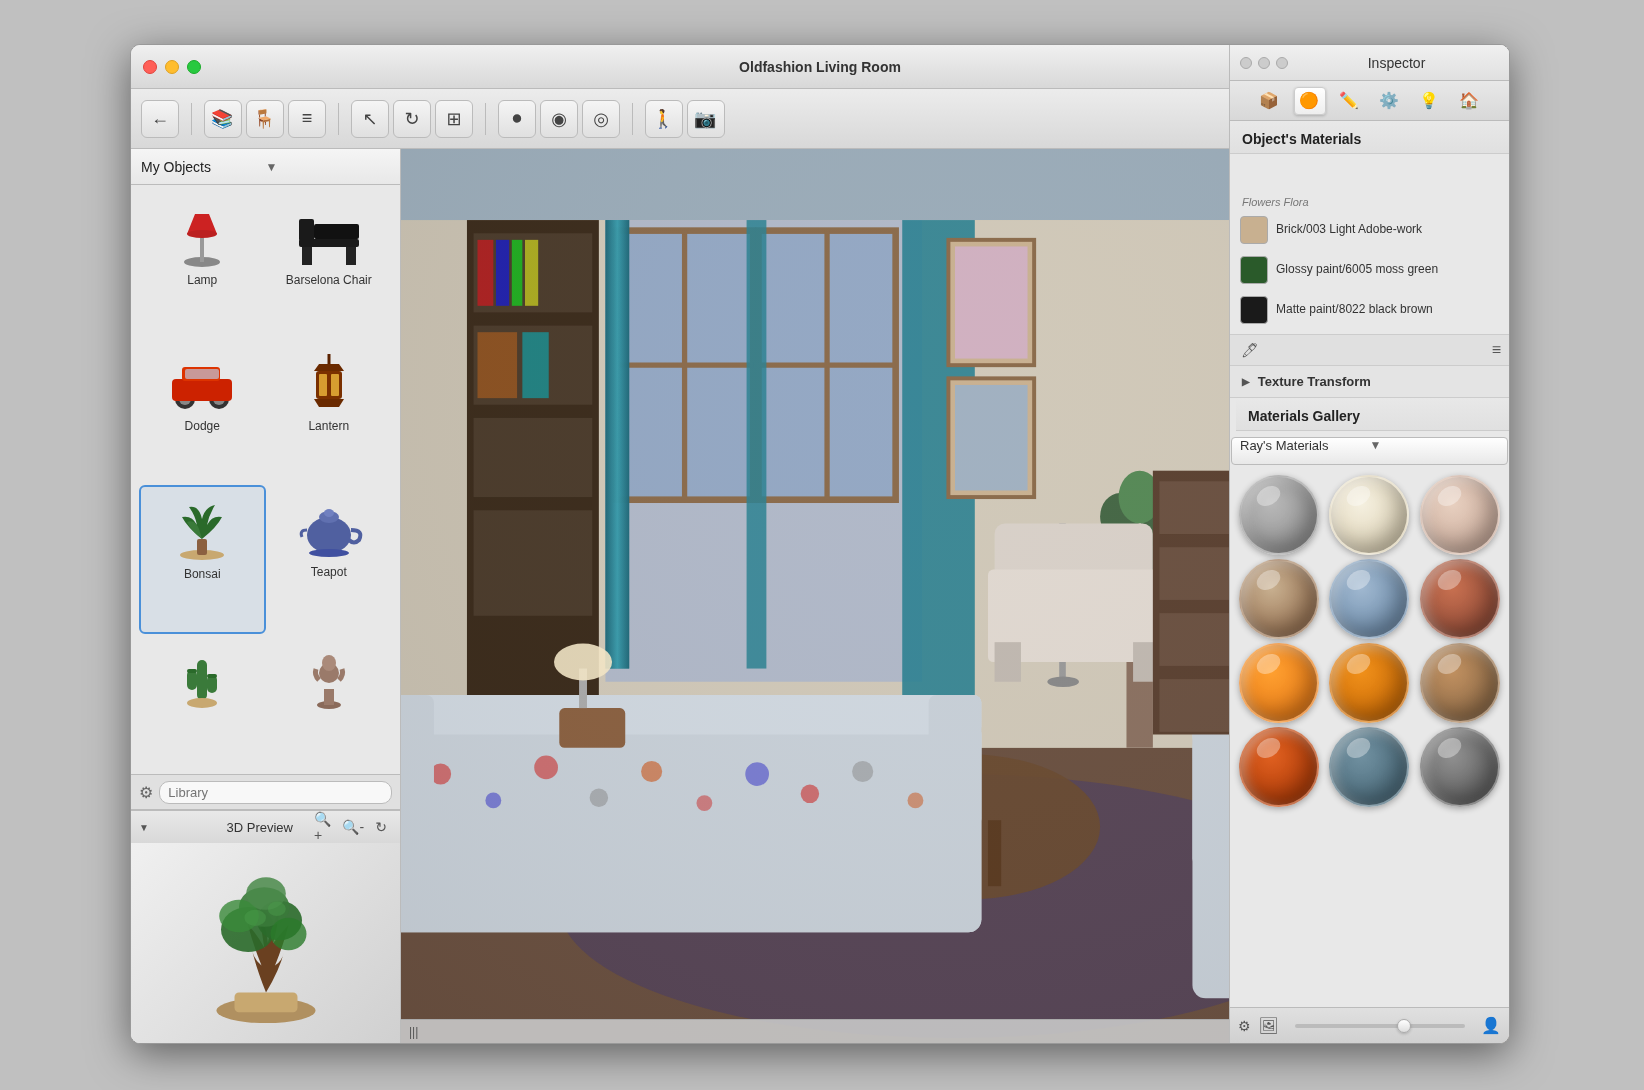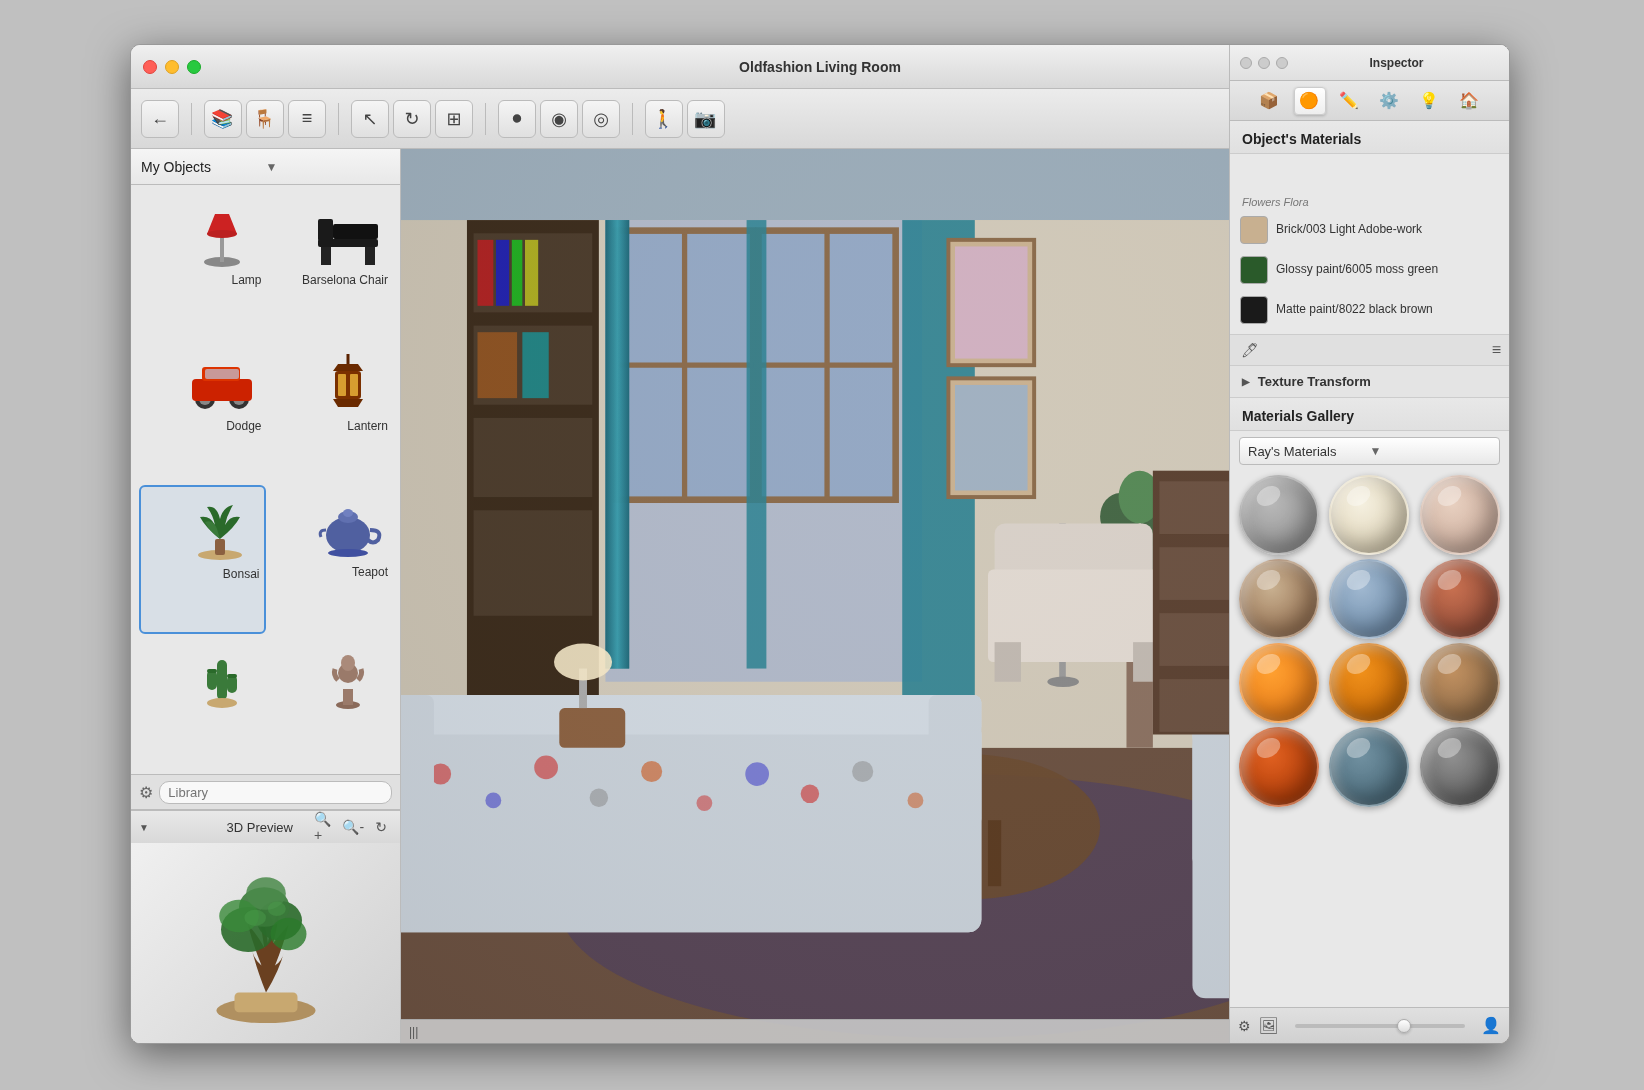--- a/index.html
+++ b/index.html
@@ -146,21 +146,21 @@
       display: grid;
       grid-template-columns: 1fr 1fr;
       gap: 0;
       flex: 1;
       overflow-y: auto;
       padding: 8px;
     }
     .object-item {
       display: flex;
       flex-direction: column;
-      align-items: flex-end;
+      align-items: center;
       padding: 8px 4px;
       cursor: pointer;
       border-radius: 6px;
     }
     .object-item.selected {
       border: 2px solid #4a90d9;
       background: rgba(74,144,217,0.1);
     }
     .object-thumb {
       width: 80px;
@@ -305,22 +305,22 @@
     .insp-btn {
       width: 12px;
       height: 12px;
       border-radius: 50%;
       background: #ccc;
       border: 1px solid #aaa;
     }
     .inspector-title {
       flex: 1;
       text-align: center;
-      font-size: 12px;
-      font-weight: 700;
+      font-size: 14px;
+      font-weight: 400;
       color: #333;
     }
 
     
     .inspector-tabs {
       height: 40px;
       background: linear-gradient(to bottom, #e8e8e8, #d8d8d8);
       border-bottom: 1px solid #bbb;
       display: flex;
       align-items: center;
@@ -445,30 +445,31 @@
     
     .gallery-header {
       font-size: 14px;
       font-weight: 700;
       color: #222;
       padding: 10px 12px 6px;
       border-bottom: 1px solid #ccc;
       background: linear-gradient(to bottom, #e8e8e8, #e0e0e0);
       display: flex;
       align-items: center;
+      margin-left: 6px;
     }
 
     .gallery-dropdown {
-      margin: 6px 9px;
+      margin: 6px 1px;
       height: 28px;
       background: linear-gradient(to bottom, #fff, #e8e8e8);
       border: 1px solid #bbb;
       border-radius: 4px;
       display: flex;
-      align-items: center;
+      align-items: flex-start;
       padding: 0 8px;
       cursor: pointer;
     }
     .gallery-dropdown span {
       flex: 1;
       font-size: 13px;
       color: #333;
     }
     .gallery-dropdown .chevron {
       color: #666;

